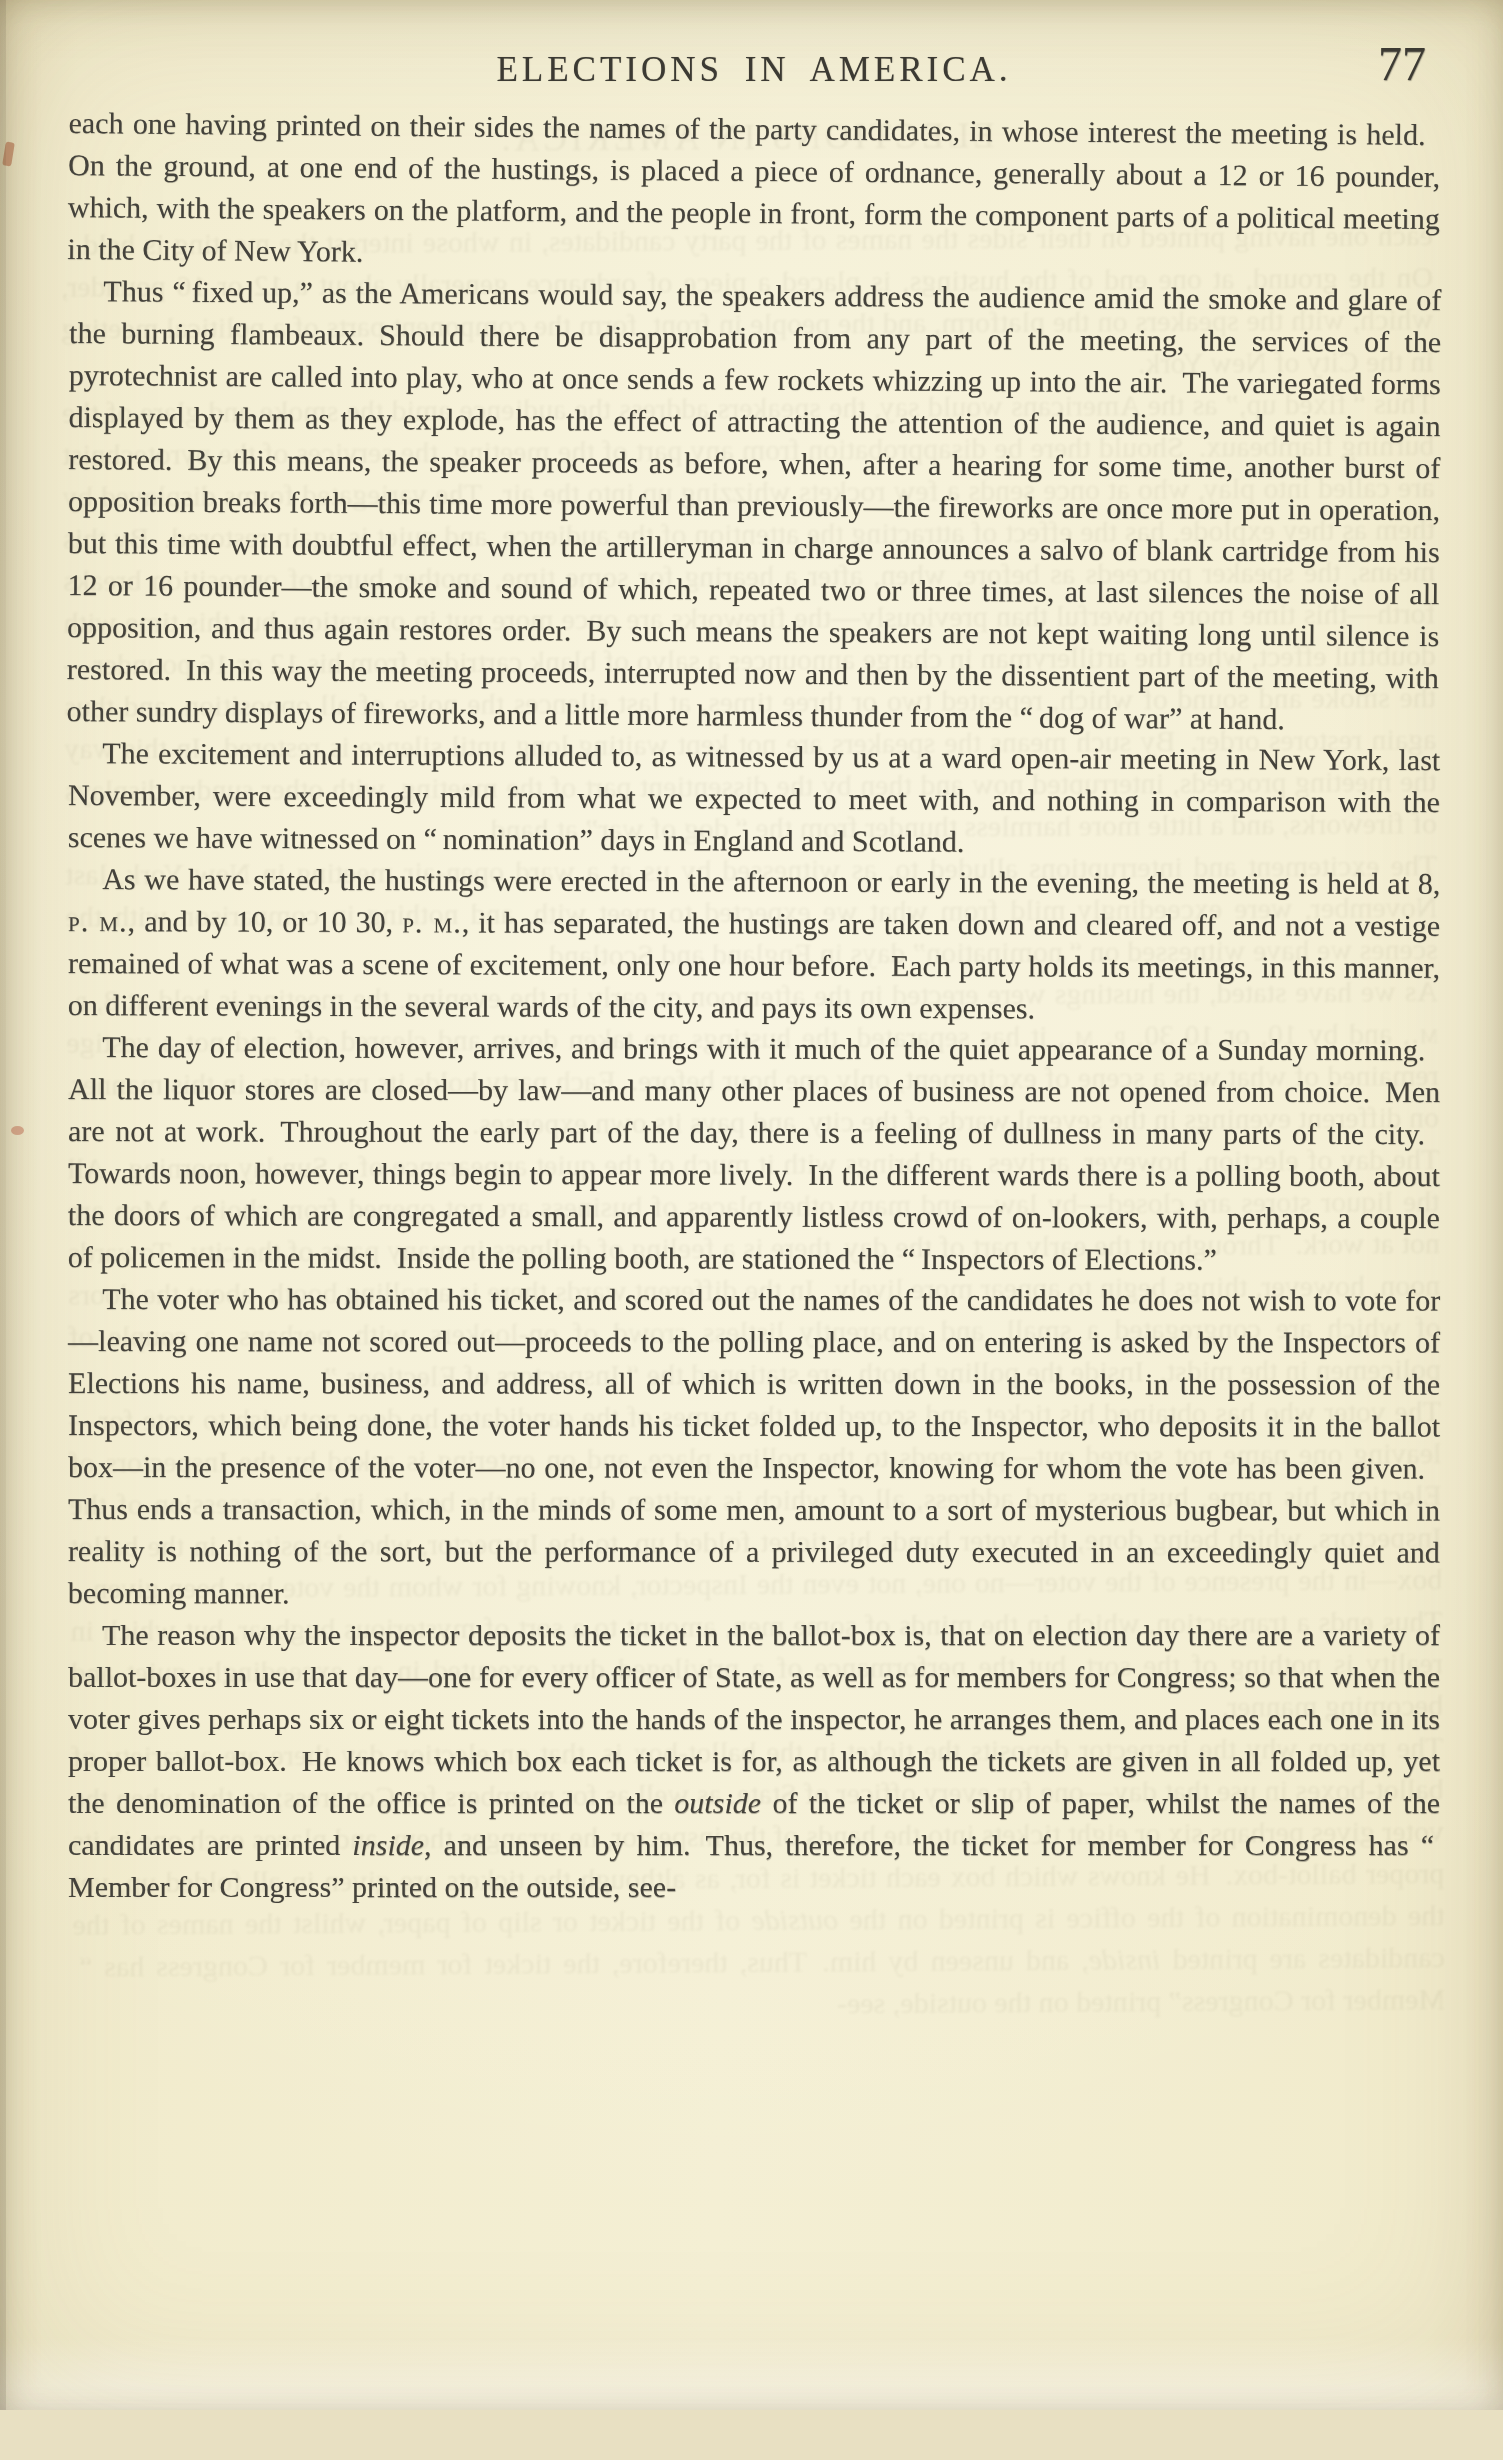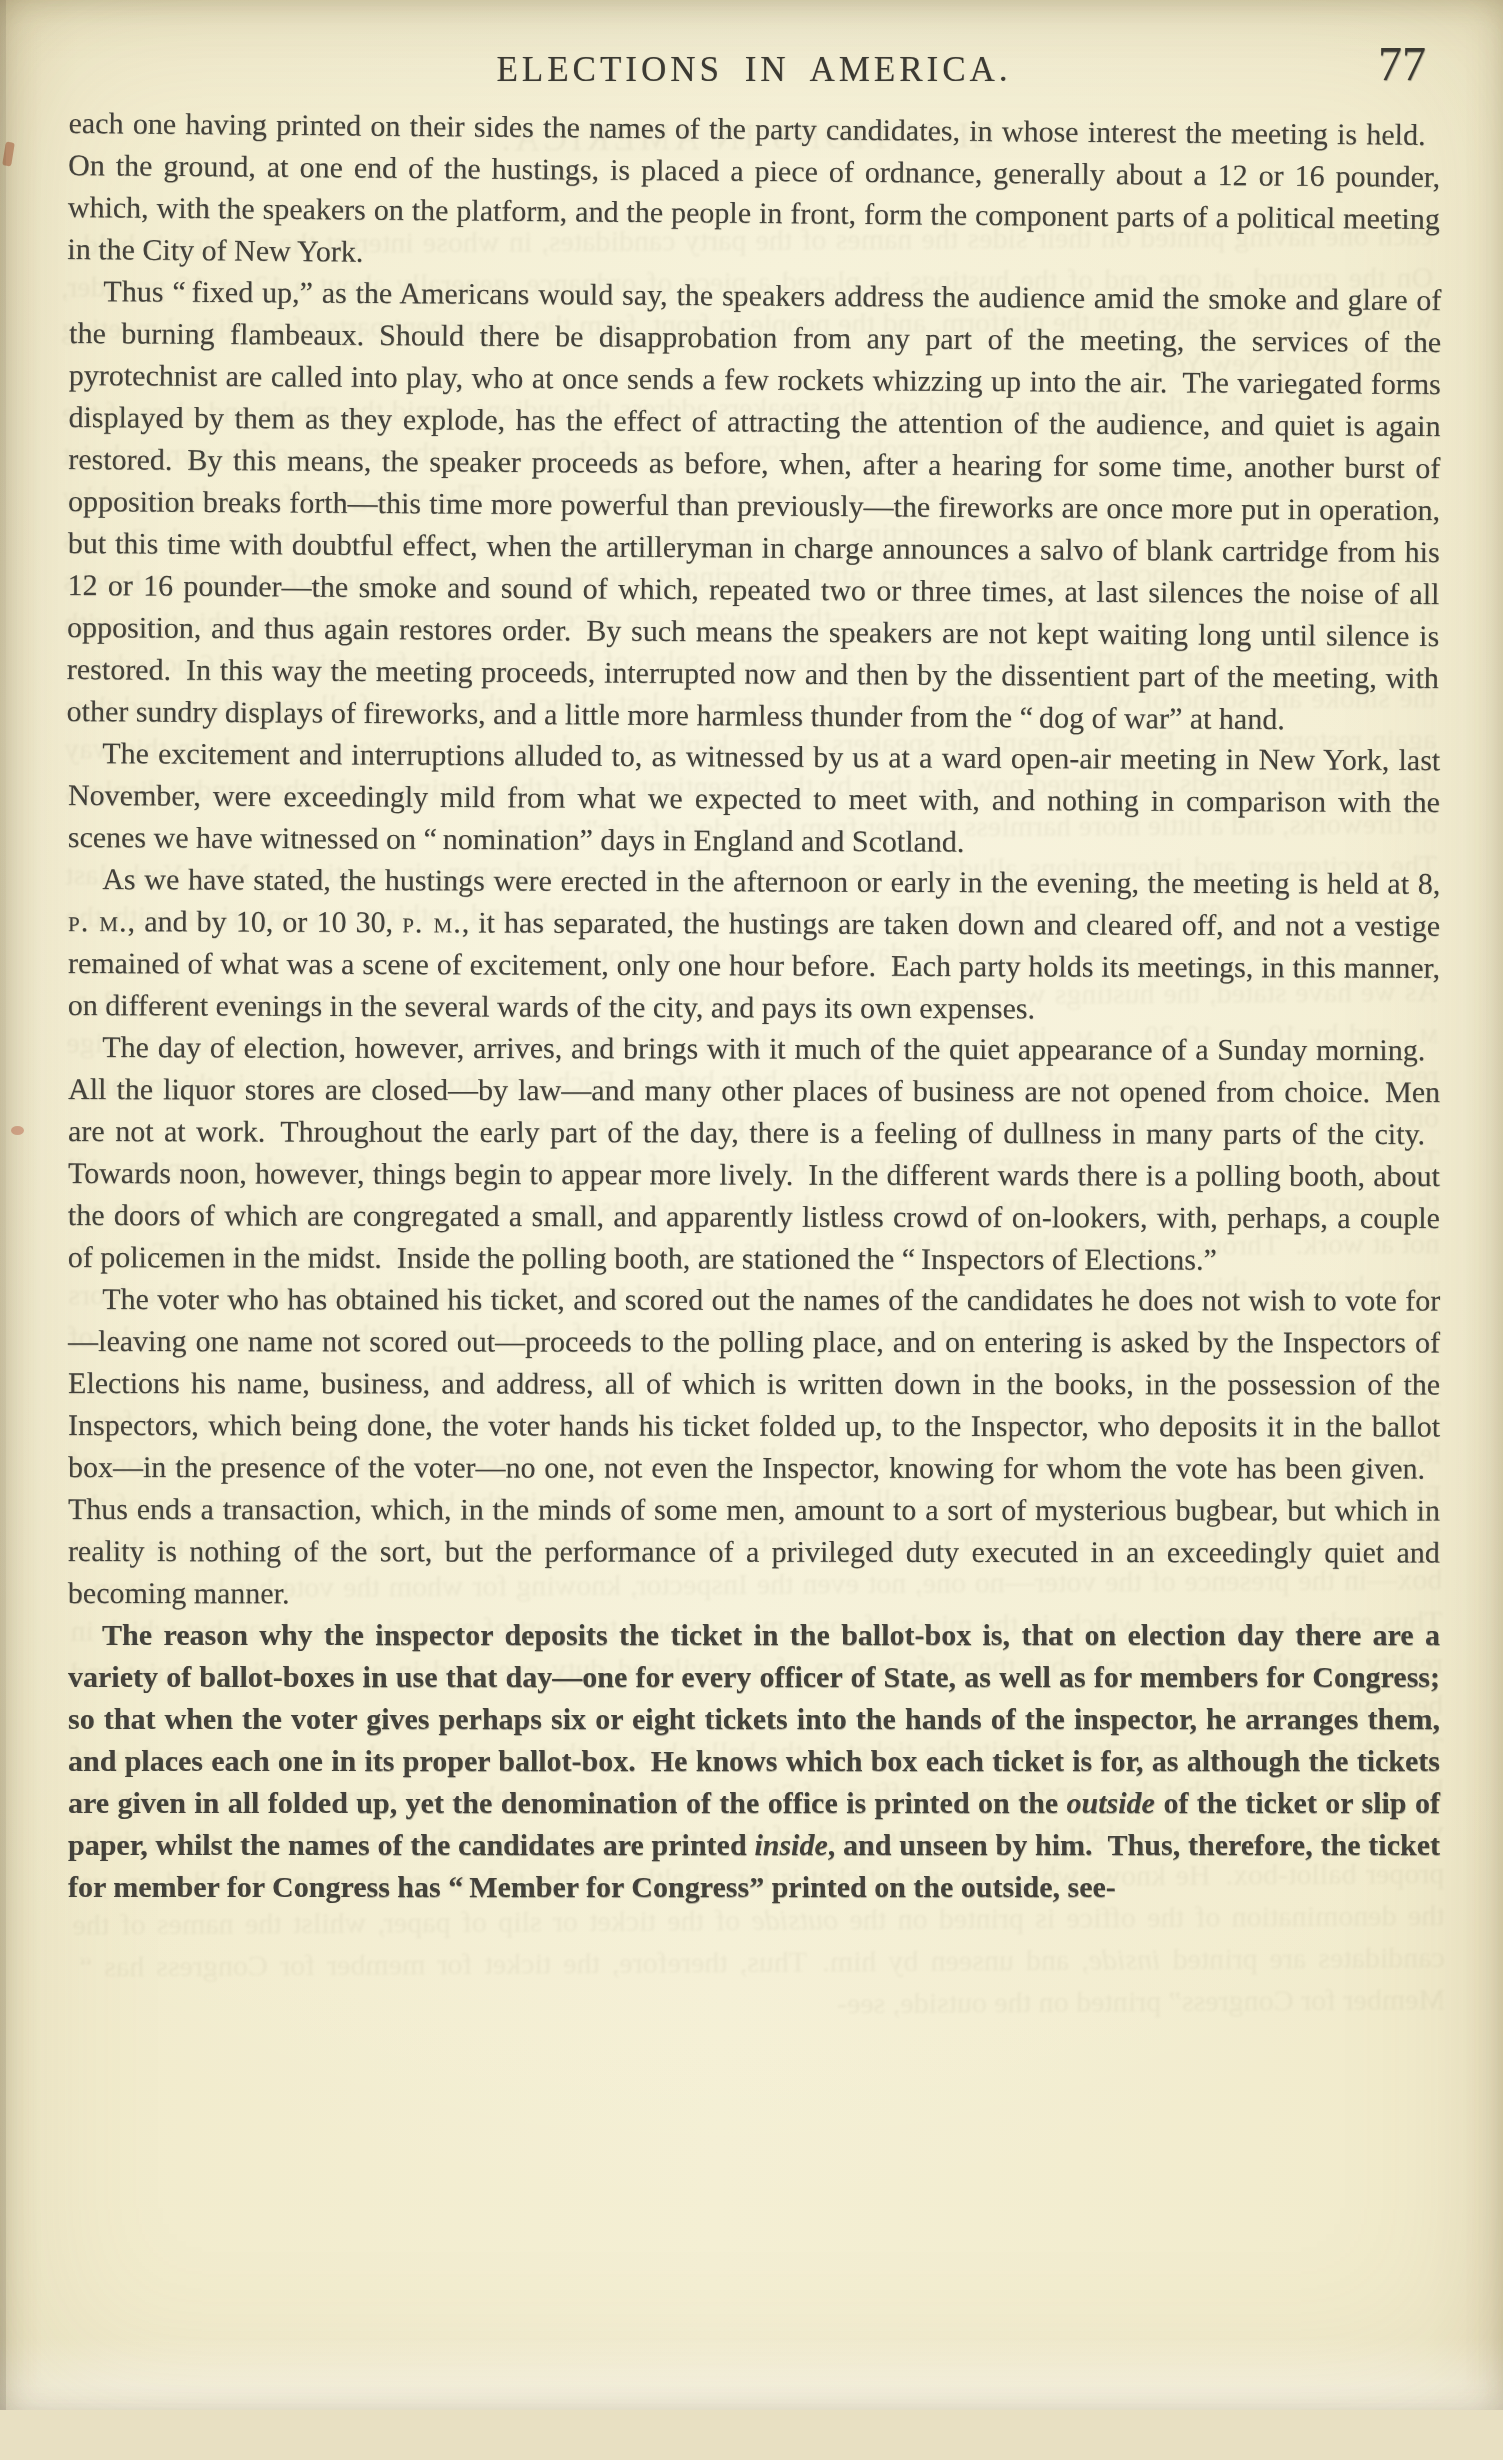--- a/index.html
+++ b/index.html
@@ -41,21 +41,21 @@
     text-shadow:0.3px 0.4px 0.7px rgba(68,66,59,.42);
   }
   .body-text p{margin:0;transform-origin:0 50%;}
   .body-text p.indent{text-indent:34px;}
   .body-text p:nth-of-type(1){transform:rotate(.5deg);}
   .body-text p:nth-of-type(2){transform:rotate(.38deg);}
   .body-text p:nth-of-type(3){transform:rotate(.3deg);}
   .body-text p:nth-of-type(4){transform:rotate(.2deg);}
   .body-text p:nth-of-type(5){transform:rotate(.13deg);}
   .body-text p:nth-of-type(6){transform:rotate(.06deg);}
-  .body-text p:nth-of-type(7){transform:rotate(.02deg);font-weight:bold;}
+  .body-text p:nth-of-type(7){transform:rotate(.02deg);}
   .it{font-style:italic;}
   .sc{font-variant:small-caps;letter-spacing:1px;}
   
   .ghost{
     position:absolute;left:68px;right:63px;top:117px;bottom:0;
     z-index:1;
     font-size:30px;line-height:42px;text-align:justify;
     color:#5a5438;
     opacity:.065;
     filter:blur(1.2px);

